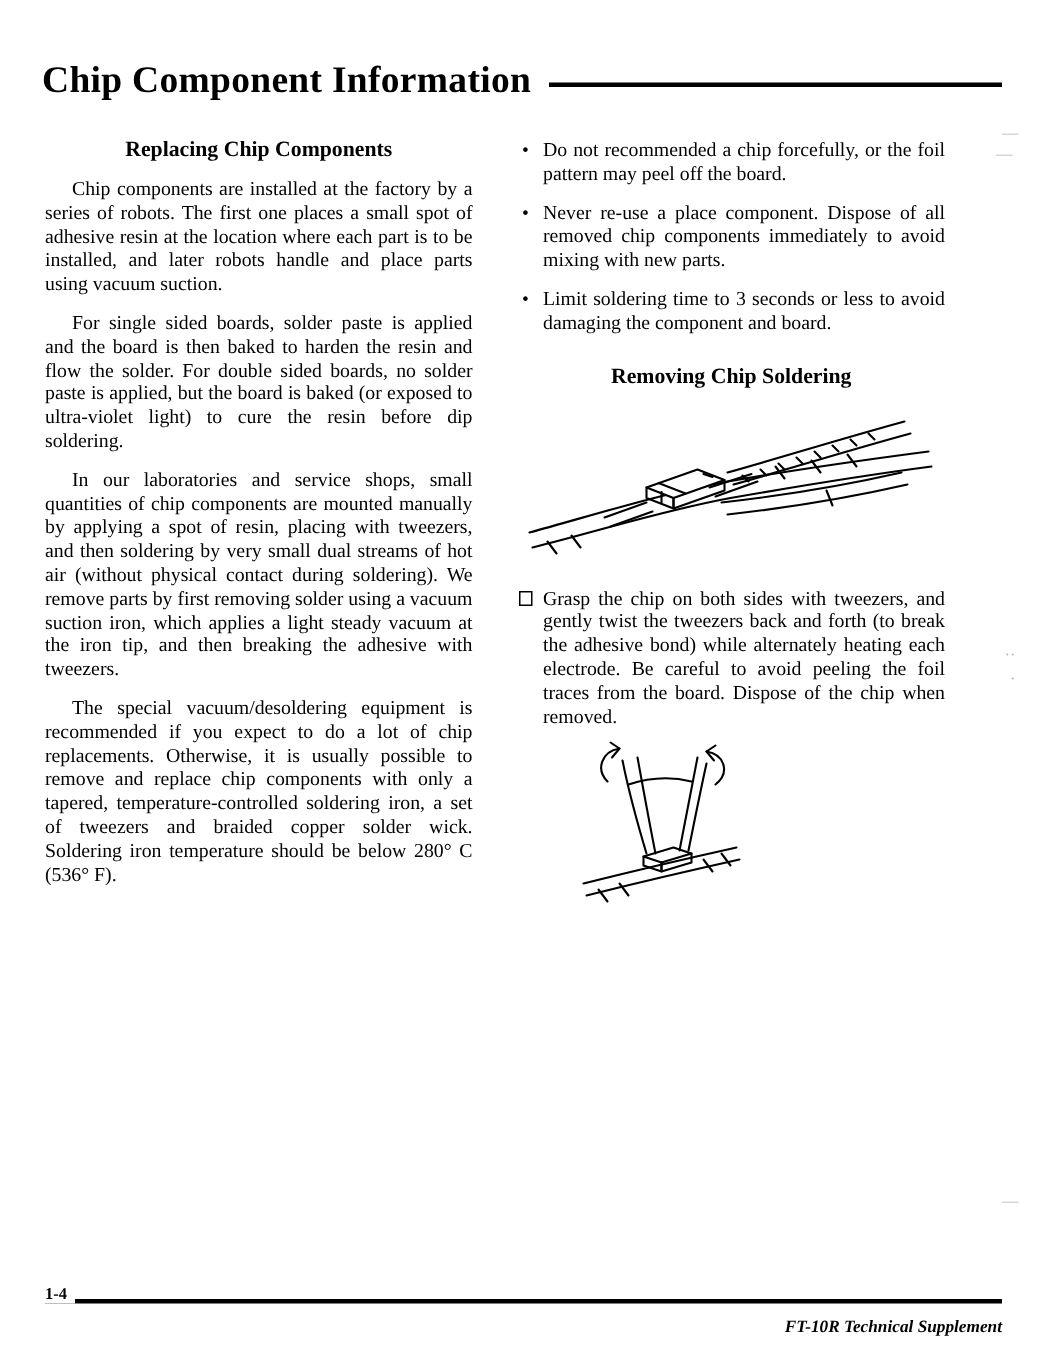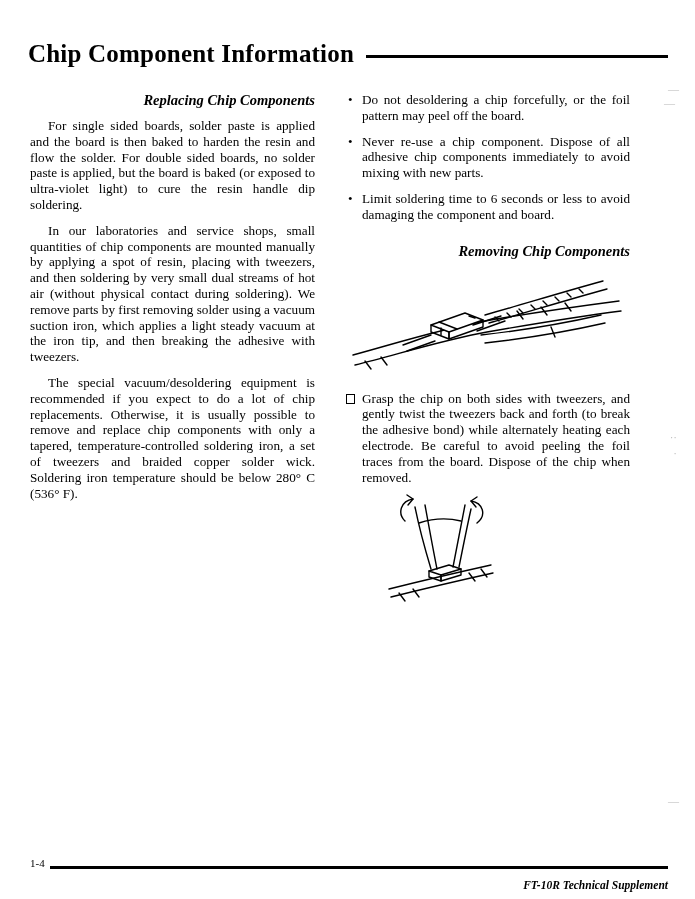--- a/index.html
+++ b/index.html
@@ -51,25 +51,24 @@
     position: absolute;
     top: 92px;
     width: 285px;
     text-align: justify;
   }
   .col-left { left: 30px; }
   .col-right { left: 345px; }
 
   h2.sec {
     font-family: "Liberation Serif", serif;
-    font-style: italic;
     font-weight: bold;
     font-size: 14.5px;
     margin: 0 0 9px 0;
-    text-align: right;
+    text-align: center;
   }
   h2.sec.spaced { margin-top: 20px; }
 
   p.body {
     font-size: 13.2px;
     line-height: 15.8px;
     margin: 0 0 10px 0;
     text-indent: 18px;
     text-align: justify;
     hyphens: auto;
@@ -141,21 +140,21 @@
     top: 866px;
     width: 638px;
     height: 3px;
     background: #000;
   }
   .folio {
     position: absolute;
     left: 30px;
     top: 857px;
     font-family: "Liberation Serif", serif;
-    font-weight: normal;
+    font-weight: bold;
     font-size: 11px;
     background: #fff;
     padding-right: 5px;
   }
   .footer-right {
     position: absolute;
     right: 27px;
     top: 879px;
     font-family: "Liberation Serif", serif;
     font-style: italic;
@@ -177,43 +176,44 @@
 
 <div class="page">
 
   <div class="page-header">
     <div class="page-title">Chip Component Information</div>
     <div class="title-rule"></div>
   </div>
 
   <div class="col col-left">
     <h2 class="sec">Replacing Chip Components</h2>
-    <p class="body">For single sided boards, solder paste is applied and the board is then baked to harden the resin and flow the solder. For double sided boards, no solder paste is applied, but the board is baked (or exposed to ultra-violet light) to cure the resin handle dip soldering.</p>
+    <p class="body">Chip components are installed at the factory by a series of robots. The first one places a small spot of adhesive resin at the location where each part is to be installed, and later robots handle and place parts using vacuum suction.</p>
+    <p class="body">For single sided boards, solder paste is applied and the board is then baked to harden the resin and flow the solder. For double sided boards, no solder paste is applied, but the board is baked (or exposed to ultra-violet light) to cure the resin before dip soldering.</p>
     <p class="body">In our laboratories and service shops, small quantities of chip components are mounted manually by applying a spot of resin, placing with tweezers, and then soldering by very small dual streams of hot air (without physical contact during soldering). We remove parts by first removing solder using a vacuum suction iron, which applies a light steady vacuum at the iron tip, and then breaking the adhesive with tweezers.</p>
     <p class="body">The special vacuum/desoldering equipment is recommended if you expect to do a lot of chip replacements. Otherwise, it is usually possible to remove and replace chip components with only a tapered, temperature-controlled soldering iron, a set of tweezers and braided copper solder wick. Soldering iron temperature should be below 280° C (536° F).</p>
   </div>
 
   <div class="col col-right">
 
     <ul class="bullets">
       <li>
         <span class="bullet-dot">•</span>
-        <span>Do not desoldering a chip forcefully, or the foil pattern may peel off the board.</span>
+        <span>Do not recommended a chip forcefully, or the foil pattern may peel off the board.</span>
       </li>
       <li>
         <span class="bullet-dot">•</span>
-        <span>Never re-use a chip component. Dispose of all adhesive chip components immediately to avoid mixing with new parts.</span>
+        <span>Never re-use a place component. Dispose of all removed chip components immediately to avoid mixing with new parts.</span>
       </li>
       <li>
         <span class="bullet-dot">•</span>
-        <span>Limit soldering time to 6 seconds or less to avoid damaging the component and board.</span>
+        <span>Limit soldering time to 3 seconds or less to avoid damaging the component and board.</span>
       </li>
     </ul>
 
-    <h2 class="sec spaced">Removing Chip Components</h2>
+    <h2 class="sec spaced">Removing Chip Soldering</h2>
 
 
     <div class="figure fig1">
       <svg width="285" height="118" viewBox="0 0 285 118" xmlns="http://www.w3.org/2000/svg">
         <g fill="none" stroke="#000" stroke-width="1.4" stroke-linecap="round" stroke-linejoin="round">
 
           <path d="M8 86 C 52 74, 96 60, 140 52 C 186 44, 228 38, 274 32"></path>
           <path d="M10 96 C 54 85, 98 71, 142 63 C 188 55, 230 48, 276 42"></path>
 
           <path d="M58 76 L 86 66"></path>

